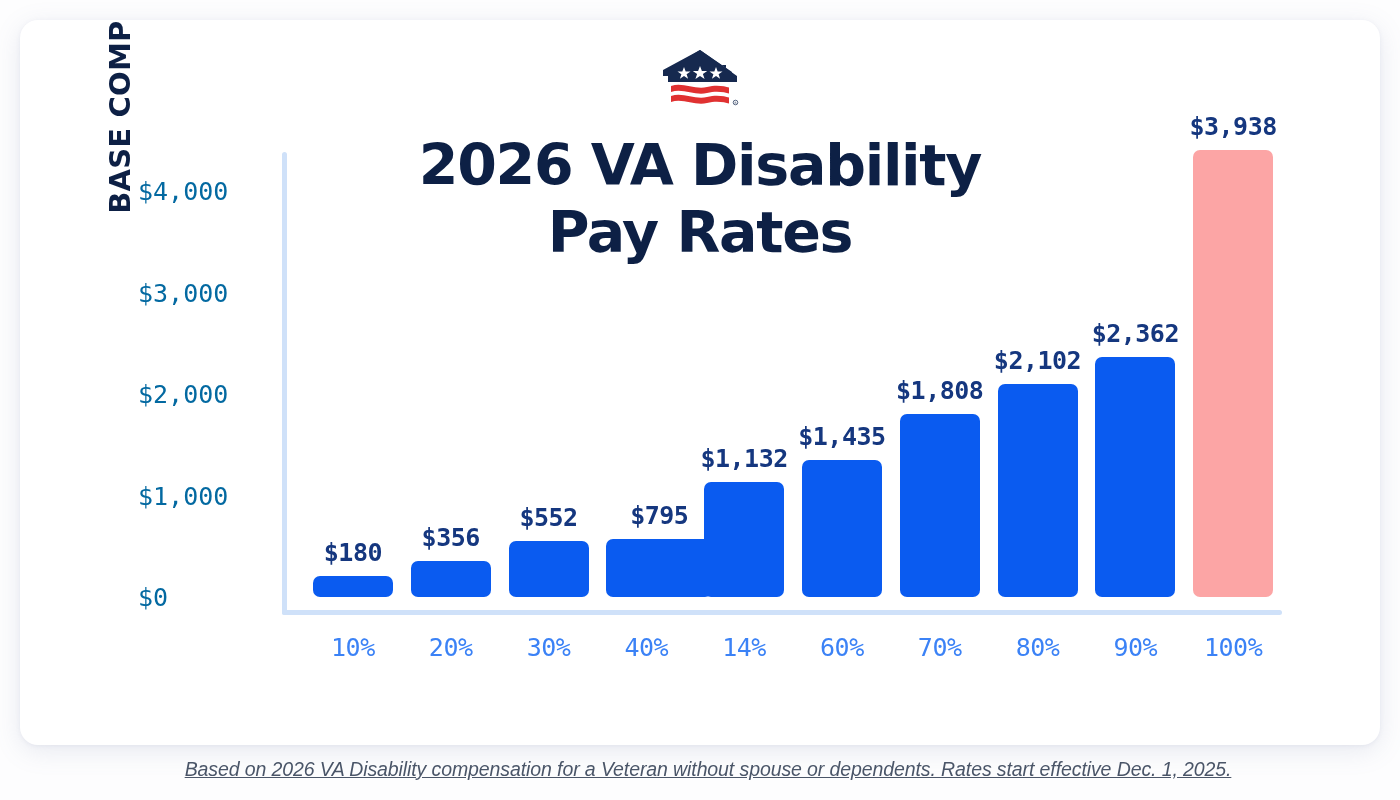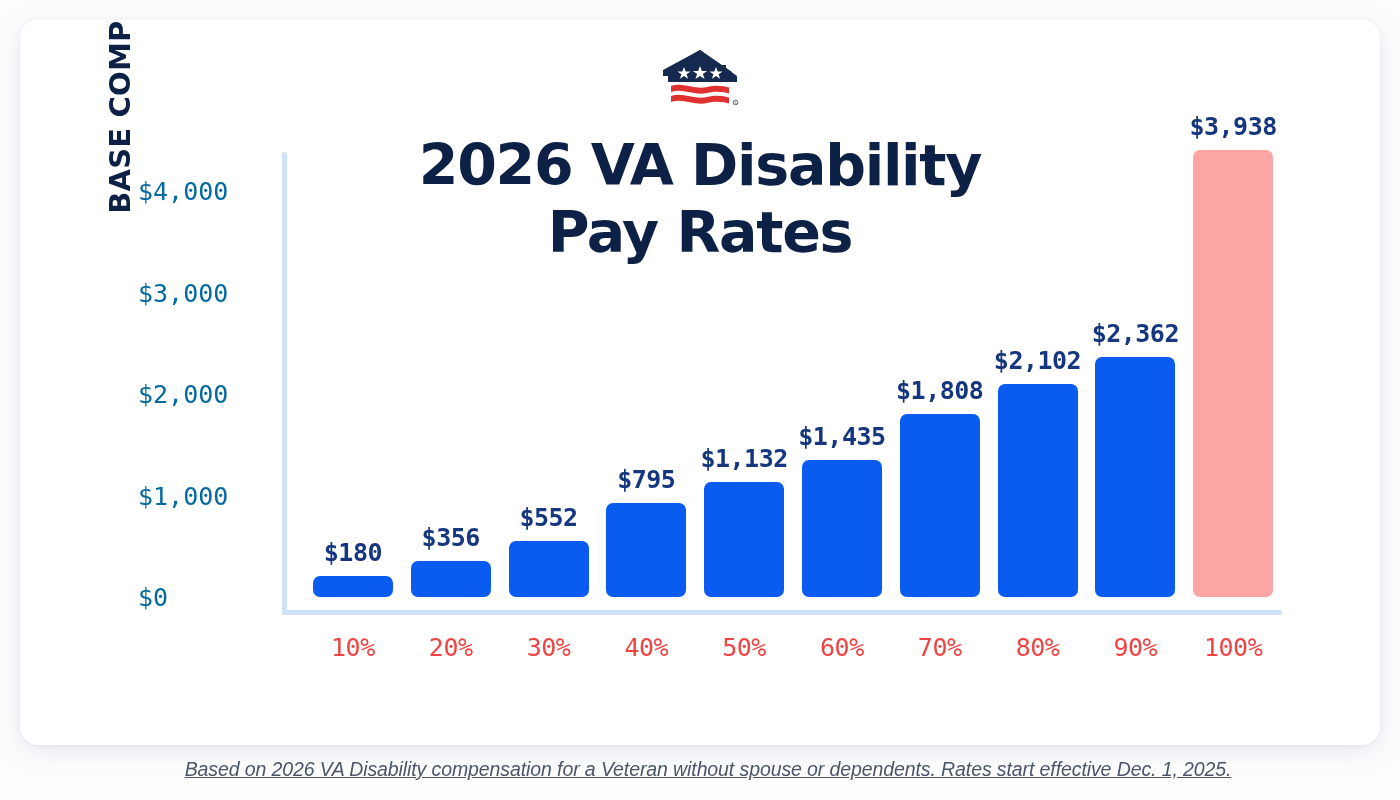--- a/index.html
+++ b/index.html
@@ -158,21 +158,21 @@
   }
 
   
   .xtick {
     position: absolute;
     top: 478px;
     width: 120px;
     text-align: center;
     font-family: "DejaVu Sans Mono", monospace;
     font-size: 25px;
-    color: #ef4444;
+    color: #3b82f6;
     letter-spacing: -0.5px;
     transform: translateX(-50%);
   }
   .xlabel {
     position: absolute;
     left: 0;
     top: 680px;
     width: 1360px;
     text-align: center;
     font-family: "DejaVu Sans", sans-serif;
@@ -250,21 +250,21 @@
             <div class="bar" style="height: 36.134px; background: rgb(10, 91, 240);">
               <div class="bar-value">$356</div>
             </div>
           </div>
           <div class="bar-slot" style="left: 226.5px;">
             <div class="bar" style="height: 56.028px; background: rgb(10, 91, 240);">
               <div class="bar-value">$552</div>
             </div>
           </div>
           <div class="bar-slot" style="left: 324.3px;">
-            <div class="bar" style="height: 94px; background: rgb(10, 91, 240);">
+            <div class="bar" style="height: 58px; background: rgb(10, 91, 240); padding-left: 26px;">
               <div class="bar-value">$795</div>
             </div>
           </div>
           <div class="bar-slot" style="left: 422.1px;">
             <div class="bar" style="height: 114.898px; background: rgb(10, 91, 240);">
               <div class="bar-value">$1,132</div>
             </div>
           </div>
           <div class="bar-slot" style="left: 519.9px;">
             <div class="bar" style="height: 137px; background: rgb(10, 91, 240);">
@@ -292,21 +292,21 @@
             </div>
           </div>
         </div>
     </div>
 
     <div id="xticks">
         <div class="xtick" style="left: 332.9px; top: 613px;">10%</div>
         <div class="xtick" style="left: 430.7px; top: 613px;">20%</div>
         <div class="xtick" style="left: 528.5px; top: 613px;">30%</div>
         <div class="xtick" style="left: 626.3px; top: 613px;">40%</div>
-        <div class="xtick" style="left: 724.1px; top: 613px;">50%</div>
+        <div class="xtick" style="left: 724.1px; top: 613px;">14%</div>
         <div class="xtick" style="left: 821.9px; top: 613px;">60%</div>
         <div class="xtick" style="left: 919.7px; top: 613px; text-align: center;">70%</div>
         <div class="xtick" style="left: 1017.5px; top: 613px;">80%</div>
         <div class="xtick" style="left: 1115.3px; top: 613px;">90%</div>
         <div class="xtick" style="left: 1213.1px; top: 613px;">100%</div>
       </div>
 
 
   </div>
 

